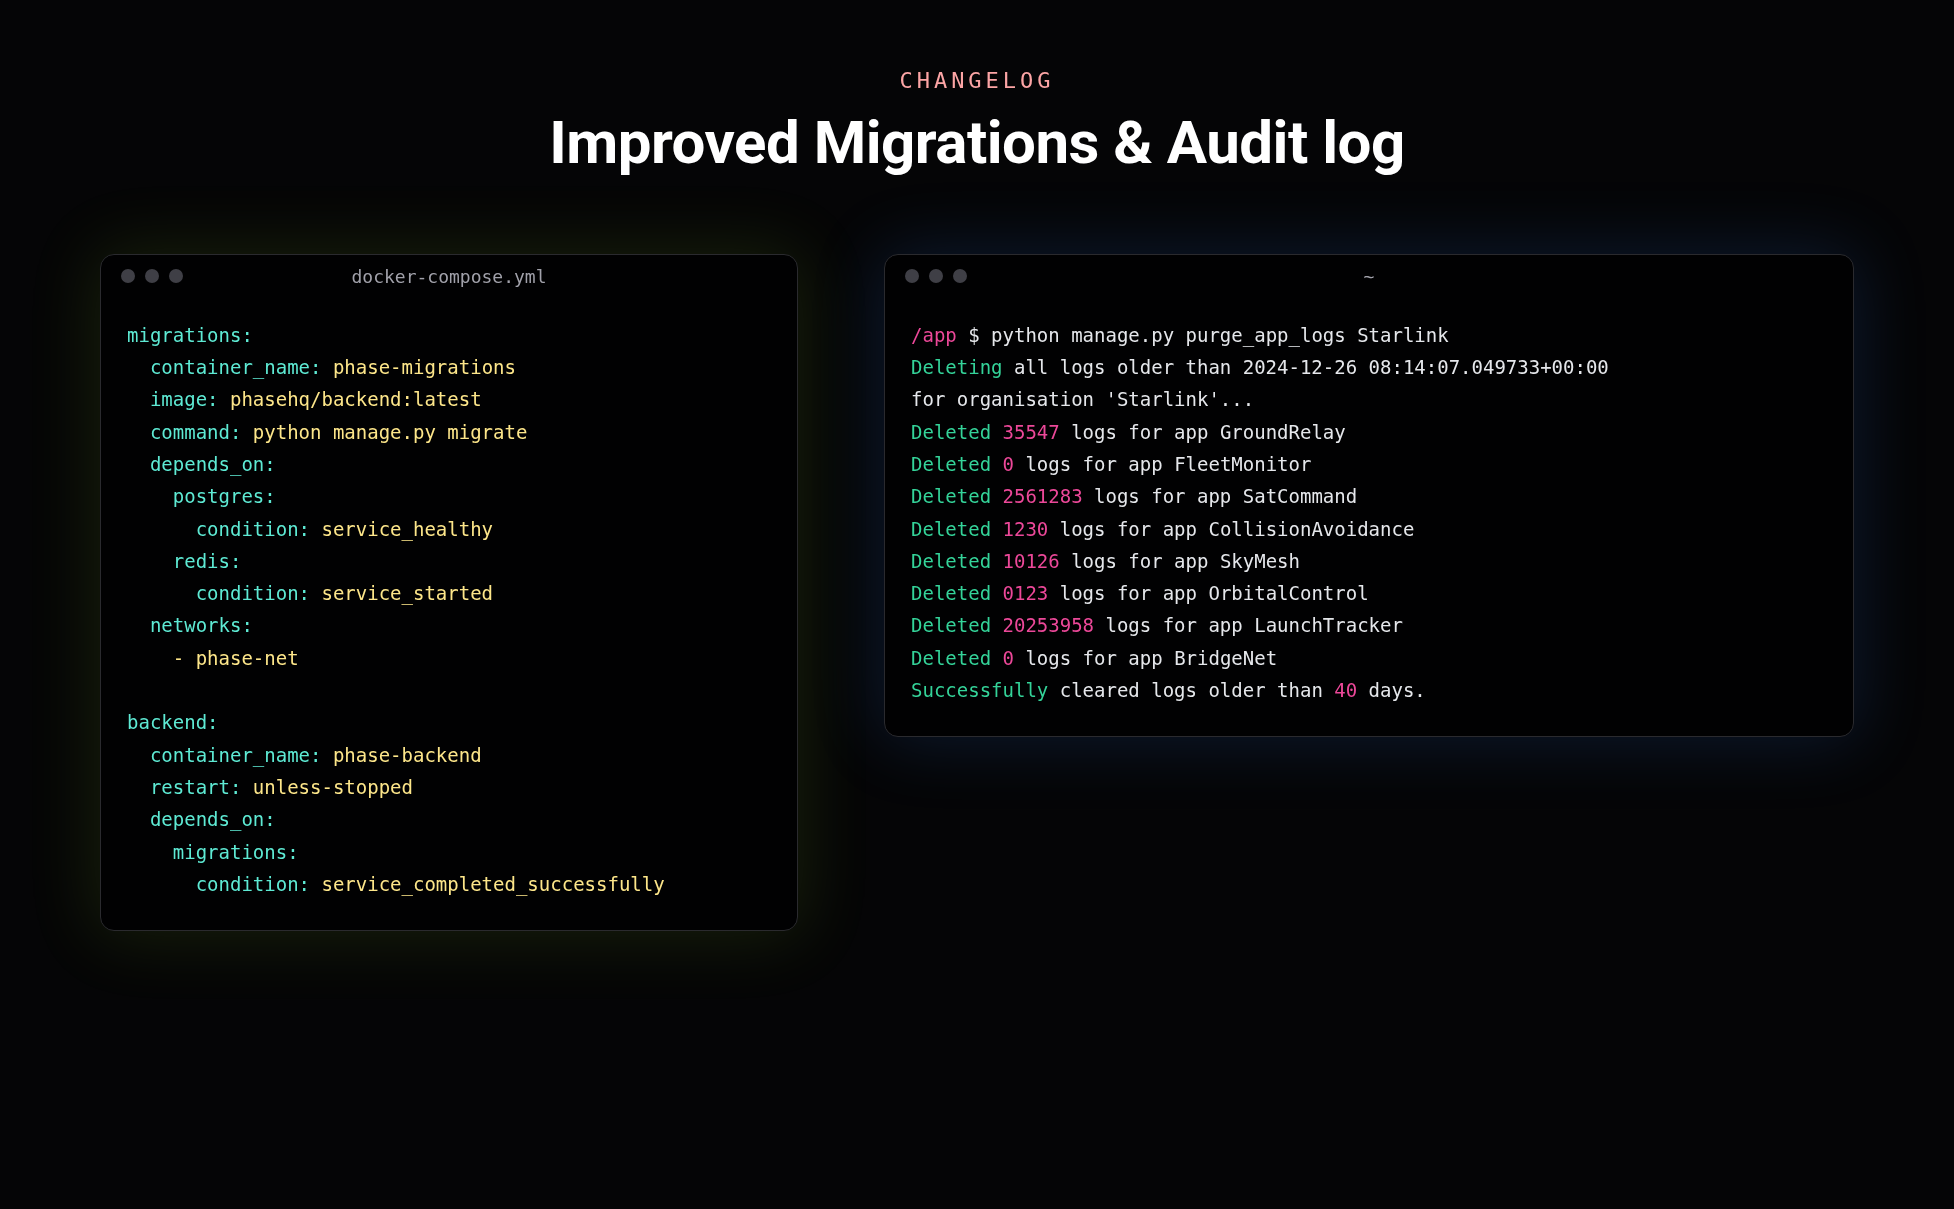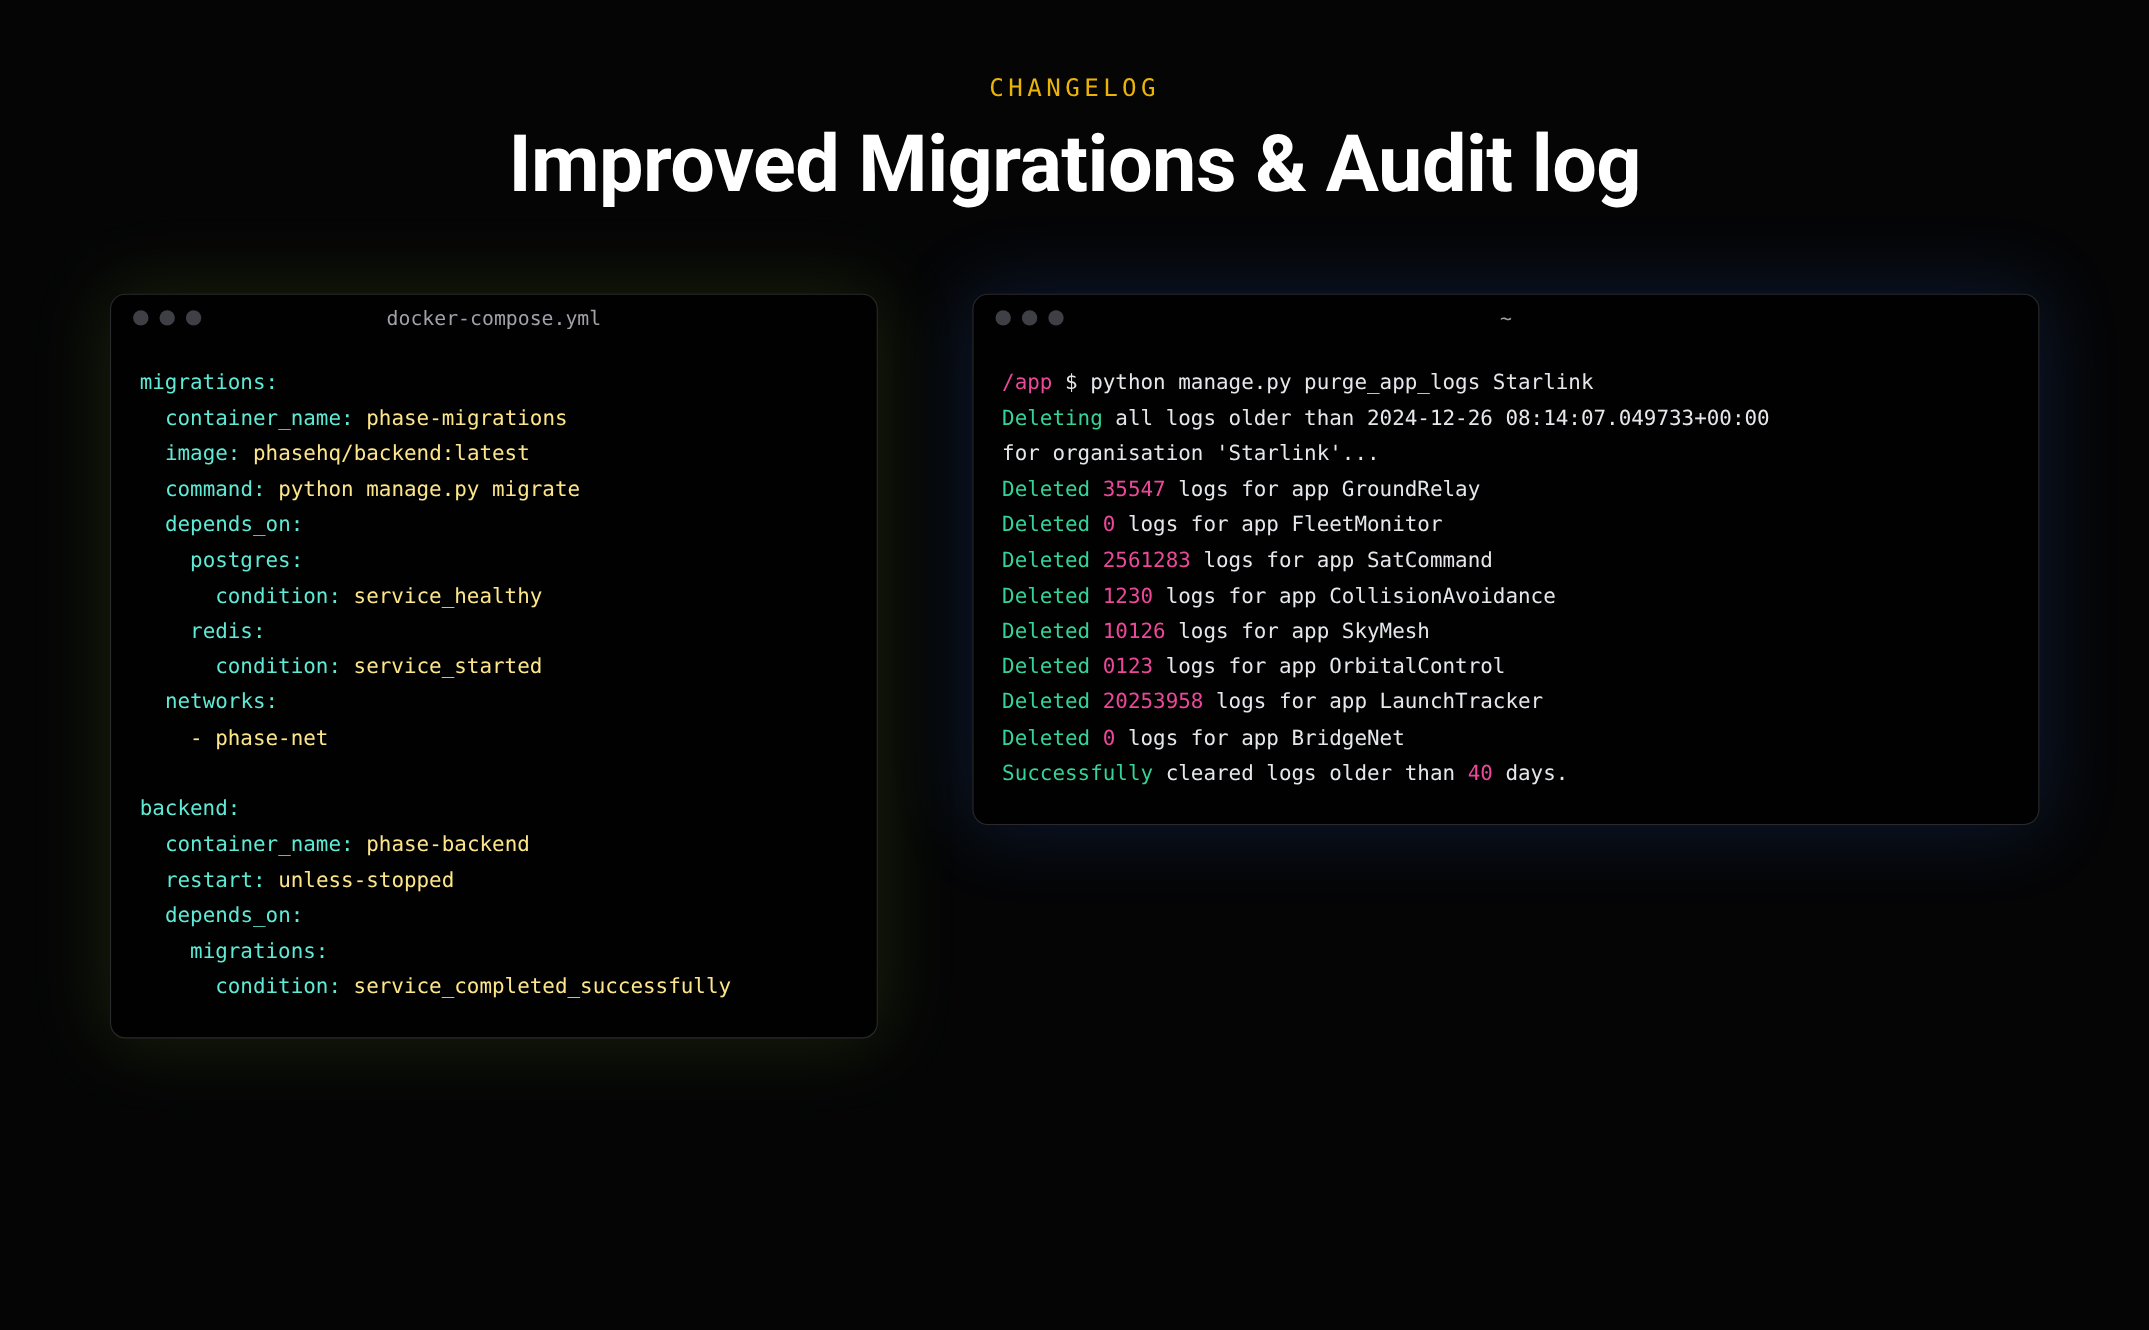--- a/index.html
+++ b/index.html
@@ -11,26 +11,26 @@
     overflow: hidden;
   }
   .header {
     text-align: center;
     padding-top: 68px;
   }
   .eyebrow {
     font-family: ui-monospace, SFMono-Regular, Menlo, Monaco, Consolas, monospace;
     letter-spacing: 4px;
     font-size: 22px;
-    color: #eab308;
+    color: #fca5a5;
     text-transform: uppercase;
   }
   .title {
     color: #ffffff;
-    font-size: 72px;
+    font-size: 60px;
     font-weight: 700;
     line-height: 1.08;
     margin-top: 18px;
     letter-spacing: -0.5px;
   }
   .panels {
     display: flex;
     justify-content: center;
     align-items: flex-start;
     gap: 86px;

